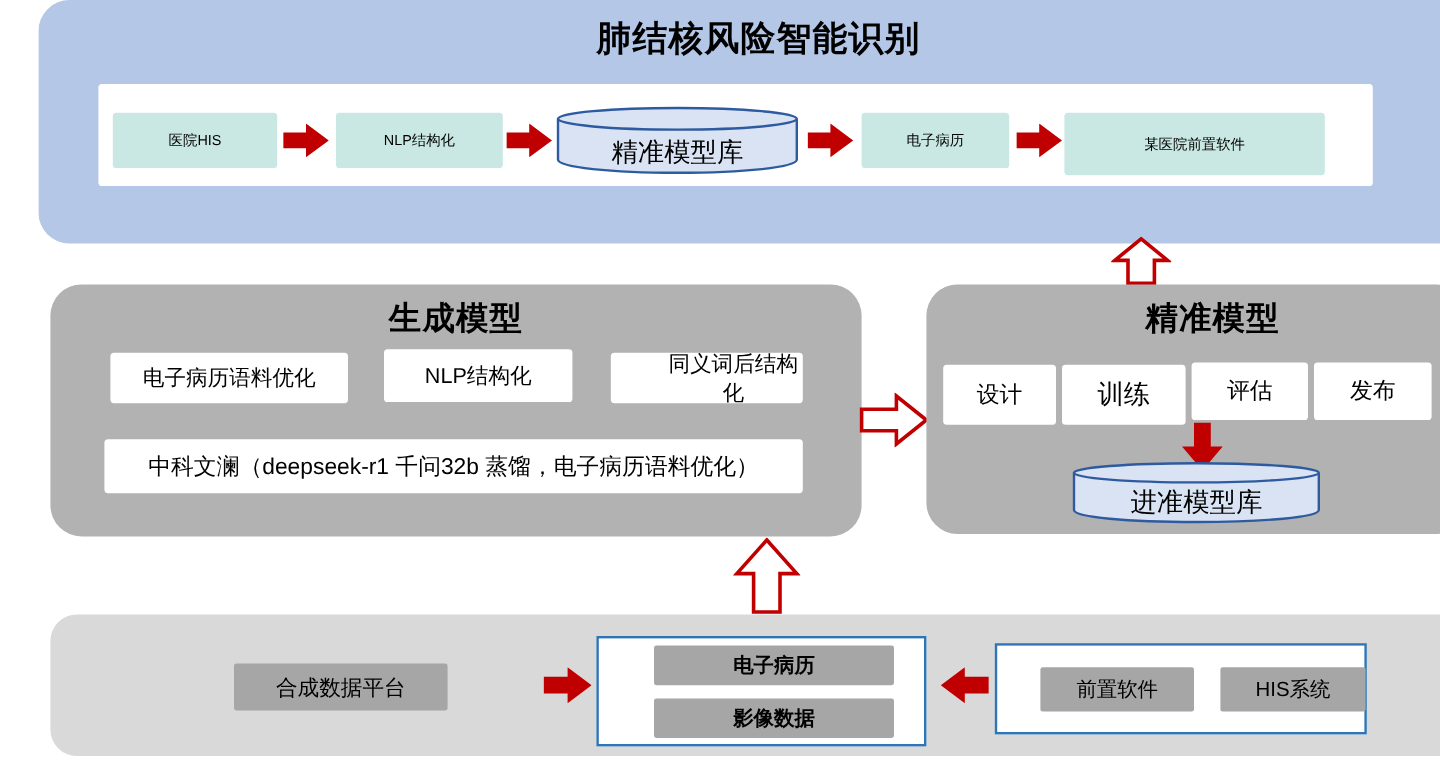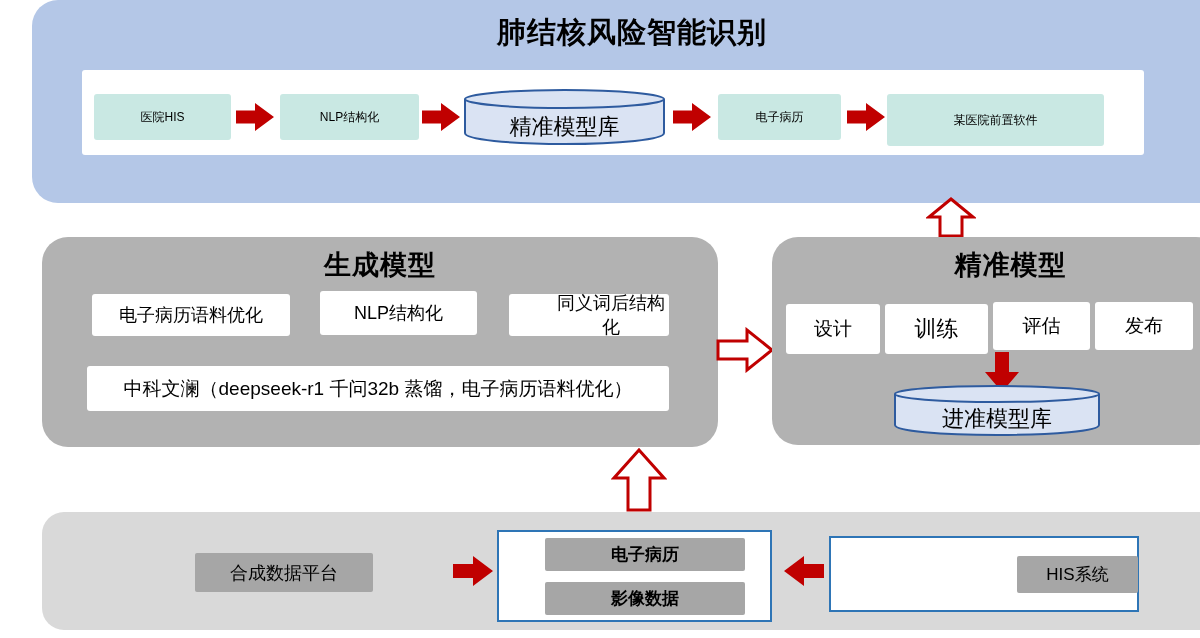--- a/index.html
+++ b/index.html
@@ -115,17 +115,18 @@
     <div class="group-box" style="left:455px;top:18px;width:275px;height:92px;font-weight:bold;">
       <div class="abs flexc gray-box" style="left:46px;top:6px;width:200px;height:33px;">电子病历</div>
       <div class="abs flexc gray-box" style="left:46px;top:50px;width:200px;height:33px;">影像数据</div>
     </div>
 
     <svg class="abs" style="left:742px;top:44px;" width="40" height="30" viewBox="0 0 40 30">
       <polygon points="40,8 20,8 20,0 0,15 20,30 20,22 40,22" style="fill:var(--red,#c00000);"></polygon>
     </svg>
 
     <div class="group-box" style="left:787px;top:24px;width:310px;height:76px;">
+      <div class="abs flexc gray-box" style="left:36px;top:18px;width:128px;height:37px;">前置软件</div>
       <div class="abs flexc gray-box" style="left:186px;top:18px;width:121px;height:37px;">HIS系统</div>
     </div>
   </div>
 
 </div>
 
 </body></html>

